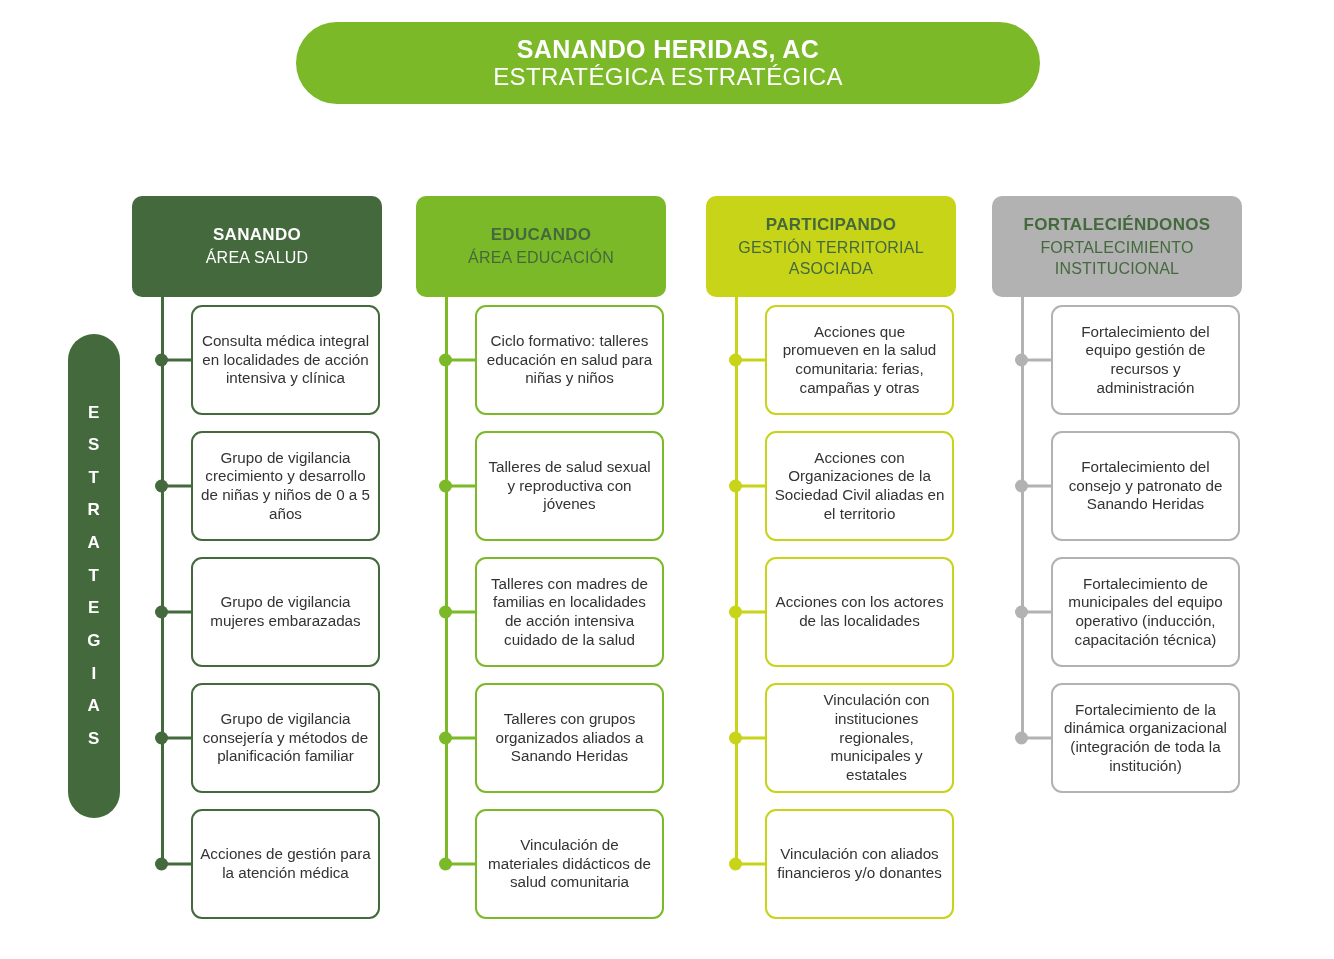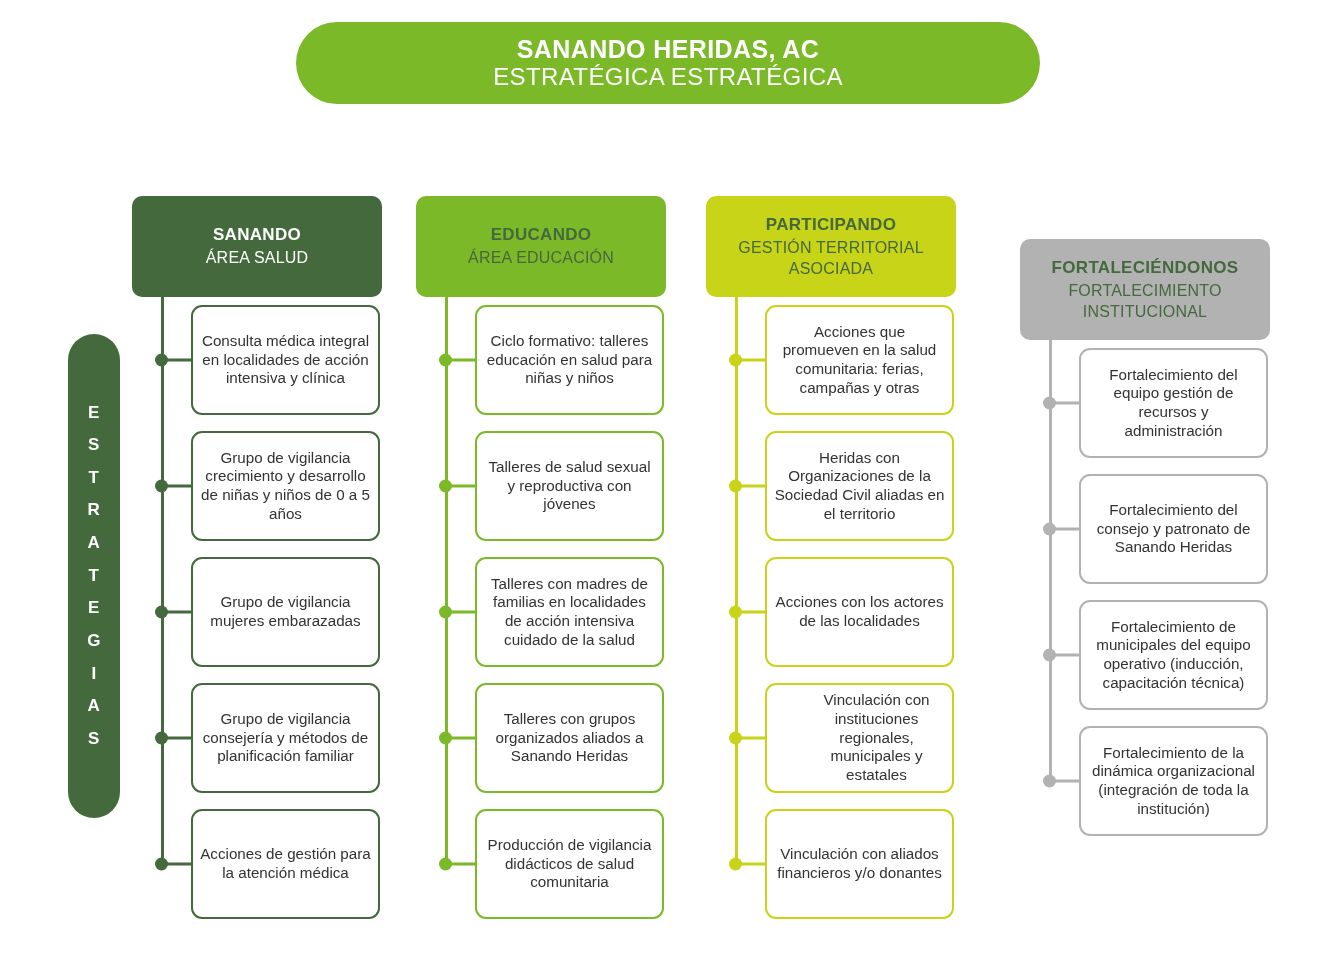--- a/index.html
+++ b/index.html
@@ -47,21 +47,21 @@
 
   
   .col{
     position:absolute;
     top:196px;
     width:250px;
   }
   .col-1{ left:132px; }
   .col-2{ left:416px; }
   .col-3{ left:706px; }
-  .col-4{ left:1020px;margin-top:43px; }
+  .col-4{ left:992px; }
 
   .col-header{
     width:250px;
     height:101px;
     border-radius:10px;
     display:flex; flex-direction:column;
     align-items:center; justify-content:center;
     text-align:center;
     box-sizing:border-box;
     padding:0 8px;
@@ -228,21 +228,21 @@
           <div class="connector" style="background: rgb(124, 185, 40);"></div>
           <div class="dot" style="background: rgb(124, 185, 40);"></div>
           <div class="card" style="border-color: rgb(124, 185, 40);">
             <div class="card-text">Talleres con grupos organizados aliados a Sanando Heridas</div>
           </div>
         </div>
         <div class="card-row">
           <div class="connector" style="background: rgb(124, 185, 40);"></div>
           <div class="dot" style="background: rgb(124, 185, 40);"></div>
           <div class="card" style="border-color: rgb(124, 185, 40);">
-            <div class="card-text">Producción de vigilancia didácticos de salud comunitaria</div>
+            <div class="card-text">Vinculación de materiales didácticos de salud comunitaria</div>
           </div>
         </div>
       </div>
     </div>
     <div class="col col-3">
       <div class="col-header" style="background: rgb(200, 212, 24); color: rgb(68, 105, 61);">
         <div class="h-title">PARTICIPANDO</div>
         <div class="h-sub">GESTIÓN TERRITORIAL ASOCIADA</div>
       </div>
       <div class="col-body">
@@ -251,21 +251,21 @@
           <div class="connector" style="background: rgb(200, 212, 24);"></div>
           <div class="dot" style="background: rgb(200, 212, 24);"></div>
           <div class="card" style="border-color: rgb(200, 212, 24);">
             <div class="card-text">Acciones que promueven en la salud comunitaria: ferias, campañas y otras</div>
           </div>
         </div>
         <div class="card-row">
           <div class="connector" style="background: rgb(200, 212, 24);"></div>
           <div class="dot" style="background: rgb(200, 212, 24);"></div>
           <div class="card" style="border-color: rgb(200, 212, 24);">
-            <div class="card-text">Heridas con Organizaciones de la Sociedad Civil aliadas en el territorio</div>
+            <div class="card-text">Acciones con Organizaciones de la Sociedad Civil aliadas en el territorio</div>
           </div>
         </div>
         <div class="card-row">
           <div class="connector" style="background: rgb(200, 212, 24);"></div>
           <div class="dot" style="background: rgb(200, 212, 24);"></div>
           <div class="card" style="border-color: rgb(200, 212, 24);">
             <div class="card-text">Acciones con los actores de las localidades</div>
           </div>
         </div>
         <div class="card-row">

